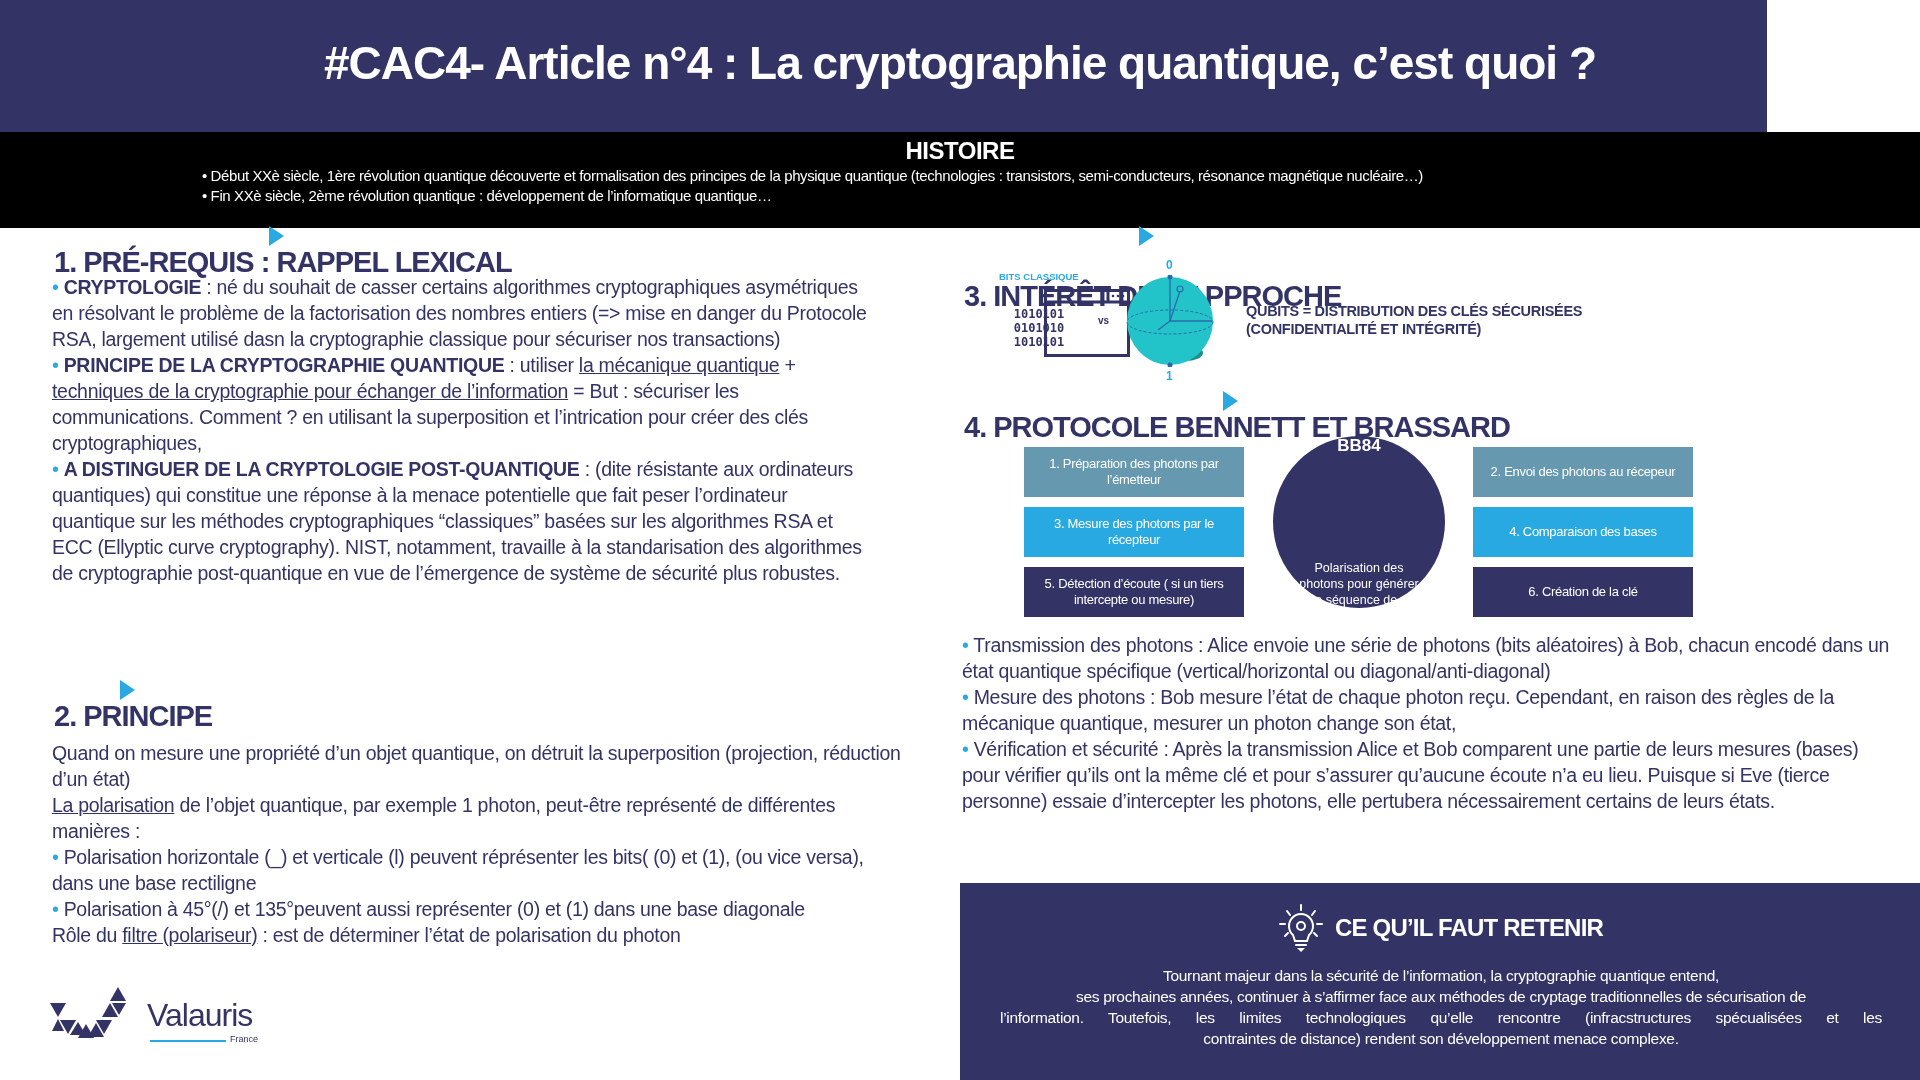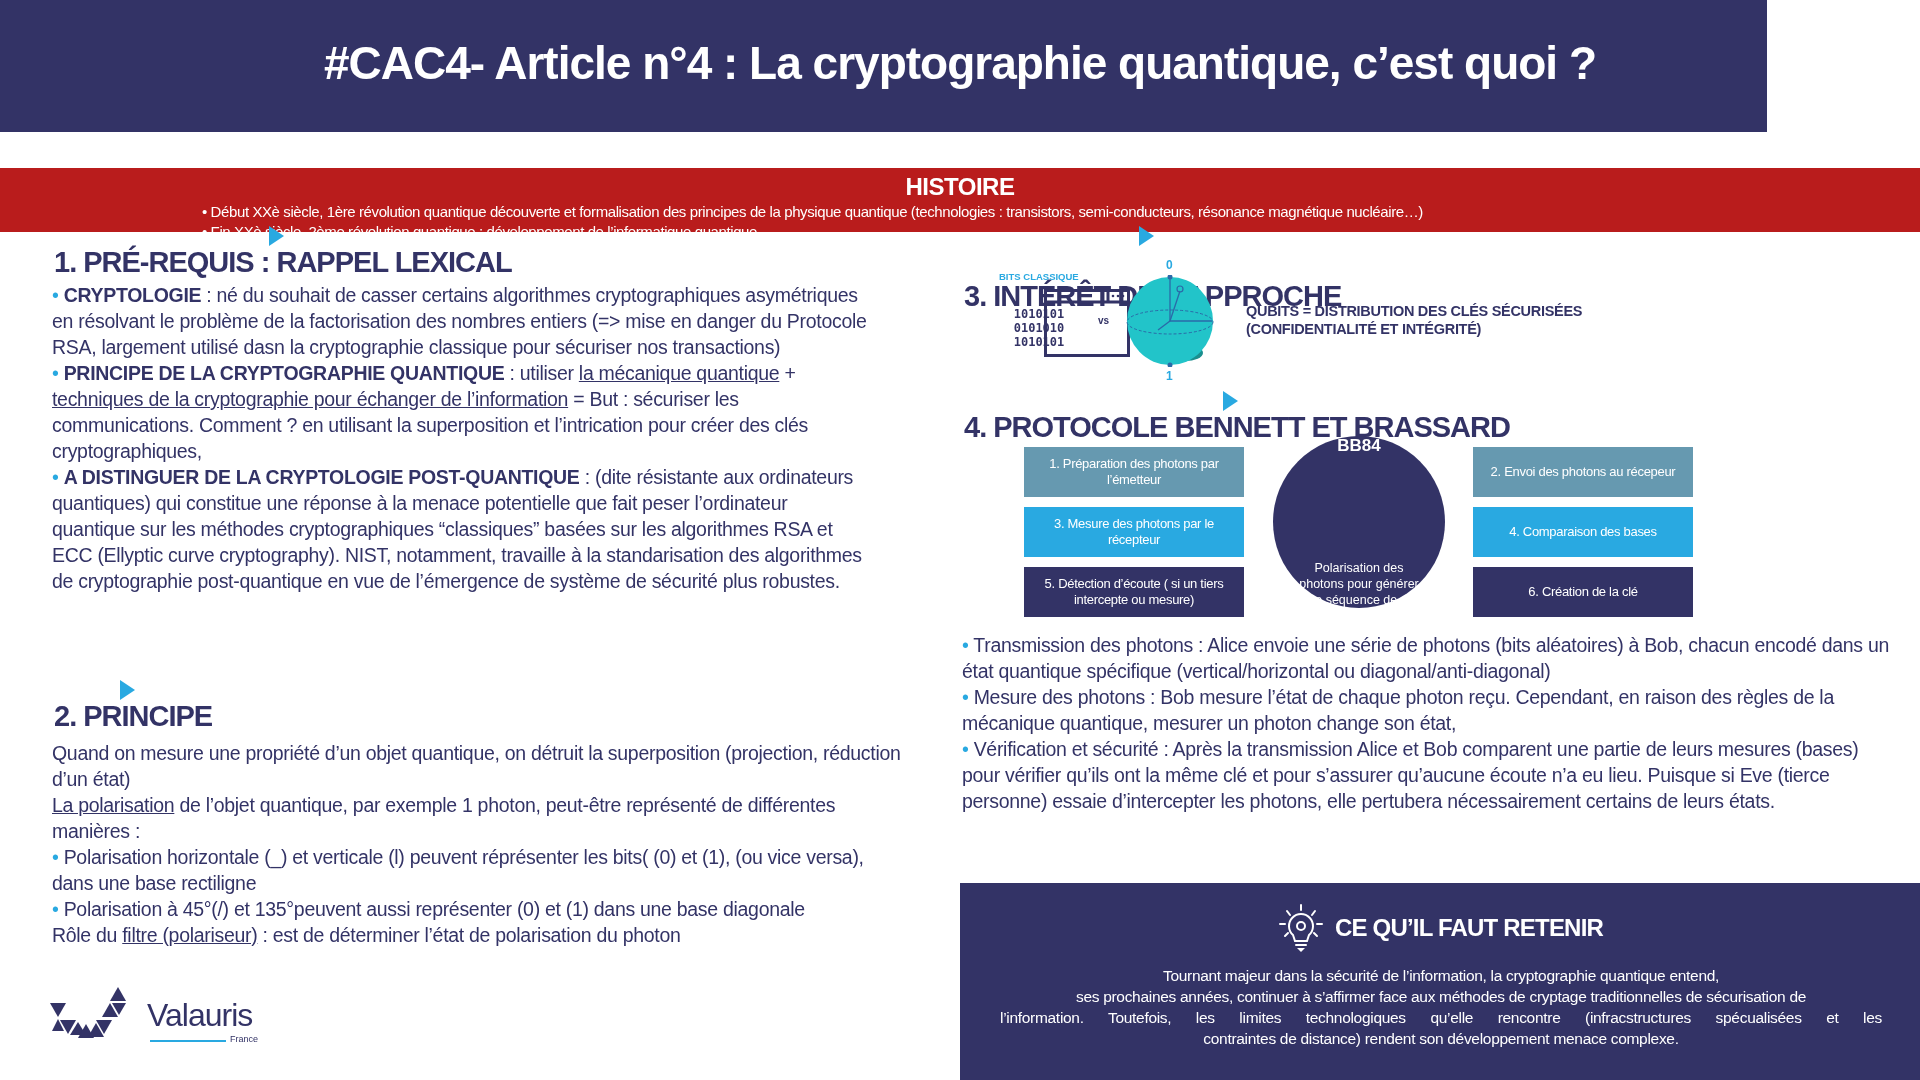--- a/index.html
+++ b/index.html
@@ -1,20 +1,20 @@
 <!DOCTYPE html>
 <html><head>
 <meta charset="utf-8">
 <style>
   * { box-sizing: border-box; margin: 0; padding: 0; }
   html, body { width: 1920px; height: 1080px; overflow: hidden; background: #ffffff; }
   body { position: relative; font-family: "Liberation Sans", "DejaVu Sans", sans-serif; color: #333366; }
   #header { position: absolute; left: 0; top: 0; width: 1767px; height: 132px; background: #333366; }
   #title { position: absolute; left: 0; top: 36px; width: 1920px; text-align: center; color: #fff; font-size: 46px; font-weight: bold; letter-spacing: -1px; }
-  #histoire { position: absolute; left: 0; top: 132px; width: 1920px; height: 64px; background: #b91c1c; color: #fff; margin-top: 36px; }
+  #histoire { position: absolute; left: 0; top: 132px; width: 1920px; height: 96px; background: #000000; color: #fff; }
   #histoire-title { position: absolute; left: 0; top: 5px; width: 1920px; text-align: center; font-size: 24px; font-weight: bold; letter-spacing: -0.5px; }
   .hist-line { position: absolute; left: 202px; font-size: 15px; letter-spacing: -0.4px; white-space: nowrap; }
   .sec-head { position: absolute; font-size: 29px; font-weight: bold; color: #333366; letter-spacing: -1px; white-space: nowrap; display: flex; align-items: center; flex-direction: column; }
   .tri { width: 0; height: 0; border-top: 10px solid transparent; border-bottom: 10px solid transparent; border-left: 15px solid #29a9e1; margin-right: 12px; }
   .para { position: absolute; font-size: 19.5px; line-height: 26px; color: #333366; letter-spacing: -0.3px; }
   .para .dot { color: #29a9e1; }
   .para b { font-weight: bold; }
   .u { text-decoration: underline; text-decoration-color: #333366; }
   .box { position: absolute; width: 220px; height: 50px; display: flex; align-items: center; justify-content: center; text-align: center; color: #fff; font-size: 13px; line-height: 16px; letter-spacing: -0.3px; padding: 0 8px; }
   .b-gray { background: #6699b0; }
@@ -47,21 +47,21 @@
 <div id="histoire">
   <div id="histoire-title">HISTOIRE</div>
   <div class="hist-line" style="top:35px">• Début XXè siècle, 1ère révolution quantique découverte et formalisation des principes de la physique quantique (technologies : transistors, semi-conducteurs, résonance magnétique nucléaire…)</div>
   <div class="hist-line" style="top:55px">• Fin XXè siècle, 2ème  révolution quantique : développement de l’informatique quantique…</div>
 </div>
 
 <div class="sec-head" style="left:54px; top:226px;">
   <span class="tri"></span>
   <span>1. PRÉ-REQUIS : RAPPEL LEXICAL</span>
 </div>
-<div class="para" style="left:52px; top:282px; width:820px;">
+<div class="para" style="left:52px; top:274px; width:820px;">
   <div><span class="dot">•</span> <b>CRYPTOLOGIE</b><span> : né du souhait de casser certains algorithmes cryptographiques asymétriques en résolvant le problème de la factorisation des nombres entiers (=&gt; mise en danger du Protocole RSA, largement utilisé dasn la cryptographie classique pour sécuriser nos transactions)</span></div>
   <div><span class="dot">•</span> <b>PRINCIPE DE LA CRYPTOGRAPHIE QUANTIQUE</b><span>  : utiliser </span><span class="u">la mécanique quantique</span><span> + </span><span class="u">techniques de la cryptographie pour échanger de l’information</span><span> =  But : sécuriser les communications. Comment ? en utilisant la superposition et l’intrication pour créer des clés cryptographiques,</span></div>
   <div><span class="dot">•</span> <b>A DISTINGUER DE LA CRYPTOLOGIE POST-QUANTIQUE</b><span> : (dite résistante aux ordinateurs quantiques) qui constitue une réponse à la menace potentielle que fait peser l’ordinateur quantique sur les méthodes cryptographiques “classiques” basées sur les algorithmes RSA et ECC (Ellyptic curve cryptography). NIST, notamment, travaille à la standarisation des algorithmes de cryptographie post-quantique en vue de l’émergence de système de sécurité plus robustes.</span></div>
 </div>
 
 <div class="sec-head" style="left:54px; top:680px;">
   <span class="tri"></span>
   <span>2. PRINCIPE</span>
 </div>
 <div class="para" style="left:52px; top:740px; width:850px;">

